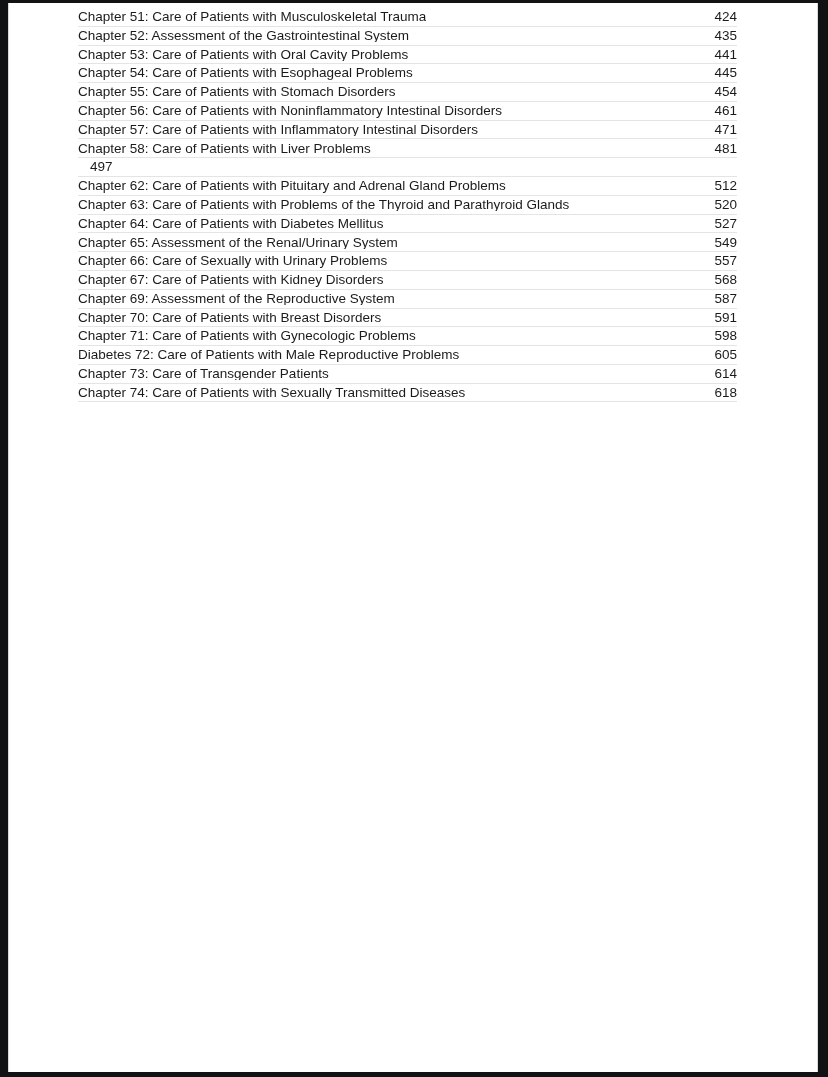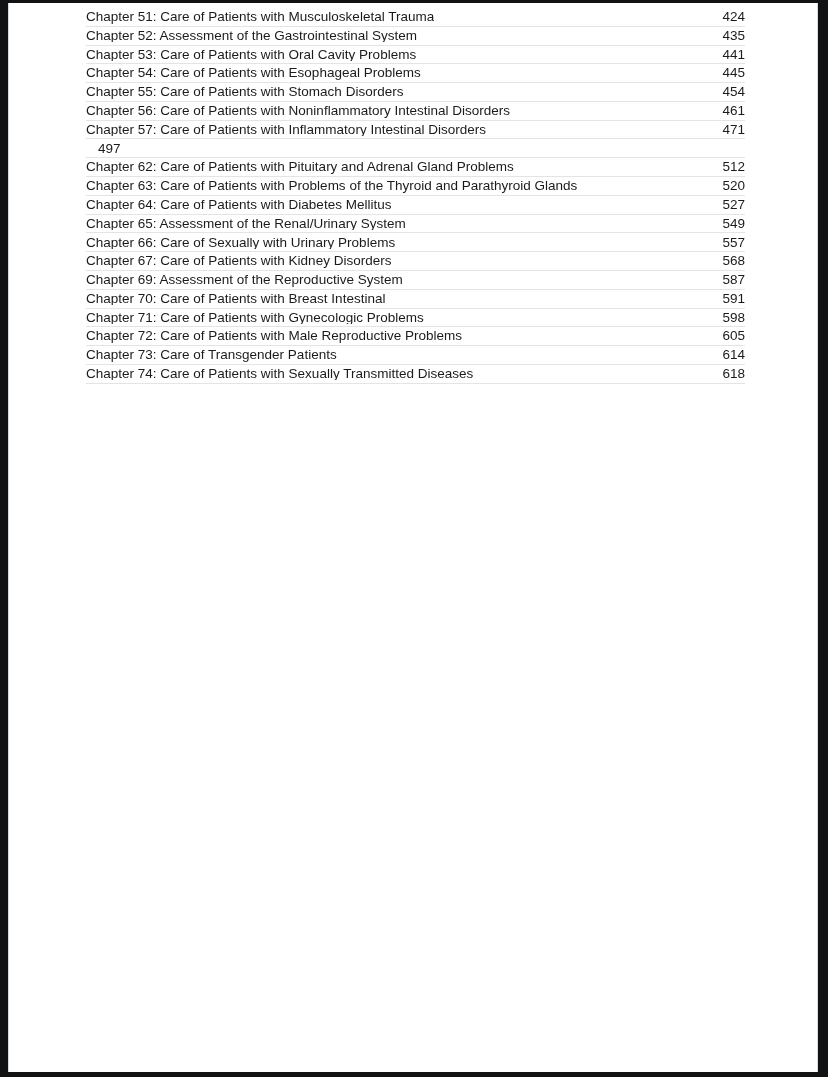--- a/index.html
+++ b/index.html
@@ -21,21 +21,21 @@
     top: 3px;
     width: 810px;
     height: 1069px;
     background: #ffffff;
     border-left: 1px solid #d9d9d9;
     border-right: 1px solid #d9d9d9;
     box-sizing: border-box;
   }
   .toc {
     position: absolute;
-    left: 77px;
+    left: 69px;
     top: 5px;
     width: 659px;
   }
   .toc-row {
     display: flex;
     justify-content: space-between;
     align-items: center;
     height: 18.79px;
     box-sizing: border-box;
     border-bottom: 1px solid #e4e4e4;
@@ -82,20 +82,24 @@
       </div>
       <div class="toc-row">
         <span class="title">Chapter 56: Care of Patients with Noninflammatory Intestinal Disorders</span>
         <span class="pagenum">461</span>
       </div>
       <div class="toc-row">
         <span class="title">Chapter 57: Care of Patients with Inflammatory Intestinal Disorders</span>
         <span class="pagenum">471</span>
       </div>
       <div class="toc-row">
+        <span class="title">Chapter 58: Care of Patients with Liver Problems</span>
+        <span class="pagenum">481</span>
+      </div>
+      <div class="toc-row">
         <span class="pagenum">497</span>
       </div>
       <div class="toc-row">
         <span class="title">Chapter 62: Care of Patients with Pituitary and Adrenal Gland Problems</span>
         <span class="pagenum">512</span>
       </div>
       <div class="toc-row">
         <span class="title">Chapter 63: Care of Patients with Problems of the Thyroid and Parathyroid Glands</span>
         <span class="pagenum">520</span>
       </div>
@@ -113,29 +117,29 @@
       </div>
       <div class="toc-row">
         <span class="title">Chapter 67: Care of Patients with Kidney Disorders</span>
         <span class="pagenum">568</span>
       </div>
       <div class="toc-row">
         <span class="title">Chapter 69: Assessment of the Reproductive System</span>
         <span class="pagenum">587</span>
       </div>
       <div class="toc-row">
-        <span class="title">Chapter 70: Care of Patients with Breast Intestinal</span>
+        <span class="title">Chapter 70: Care of Patients with Breast Disorders</span>
         <span class="pagenum">591</span>
       </div>
       <div class="toc-row">
         <span class="title">Chapter 71: Care of Patients with Gynecologic Problems</span>
         <span class="pagenum">598</span>
       </div>
       <div class="toc-row">
-        <span class="title">Chapter 72: Care of Patients with Male Reproductive Problems</span>
+        <span class="title">Diabetes 72: Care of Patients with Male Reproductive Problems</span>
         <span class="pagenum">605</span>
       </div>
       <div class="toc-row">
         <span class="title">Chapter 73: Care of Transgender Patients</span>
         <span class="pagenum">614</span>
       </div>
       <div class="toc-row">
         <span class="title">Chapter 74: Care of Patients with Sexually Transmitted Diseases</span>
         <span class="pagenum">618</span>
       </div>

